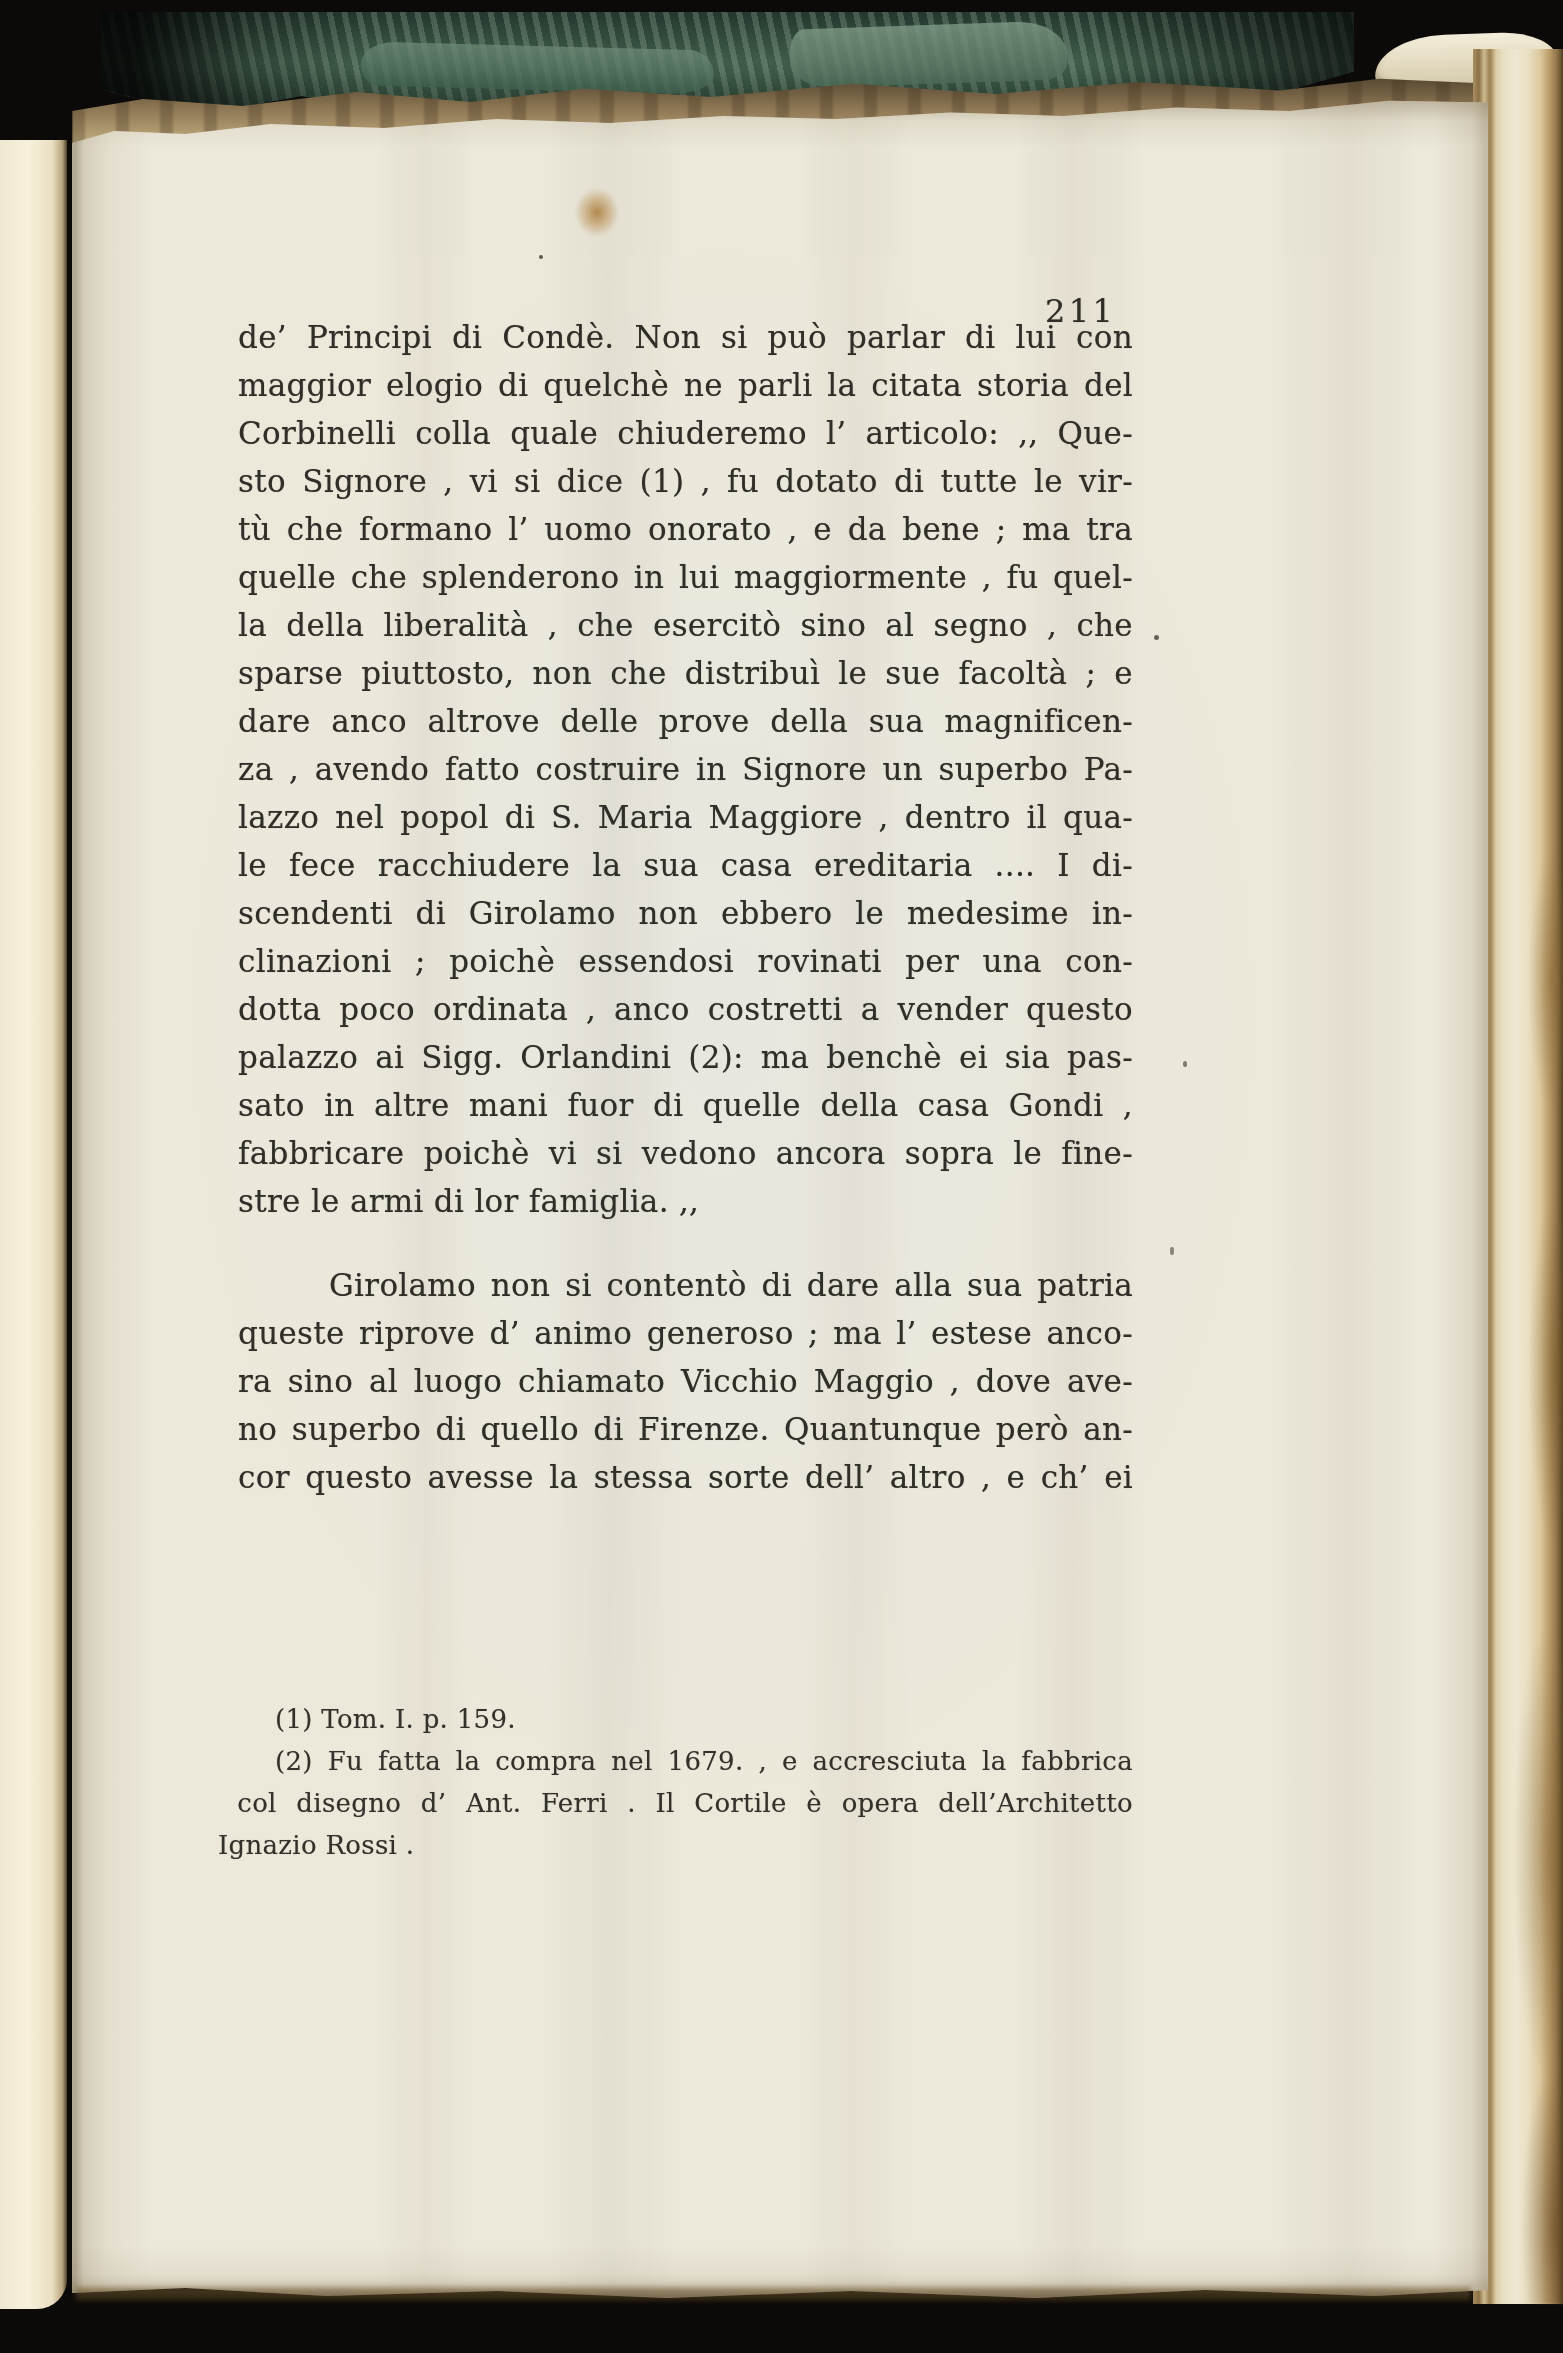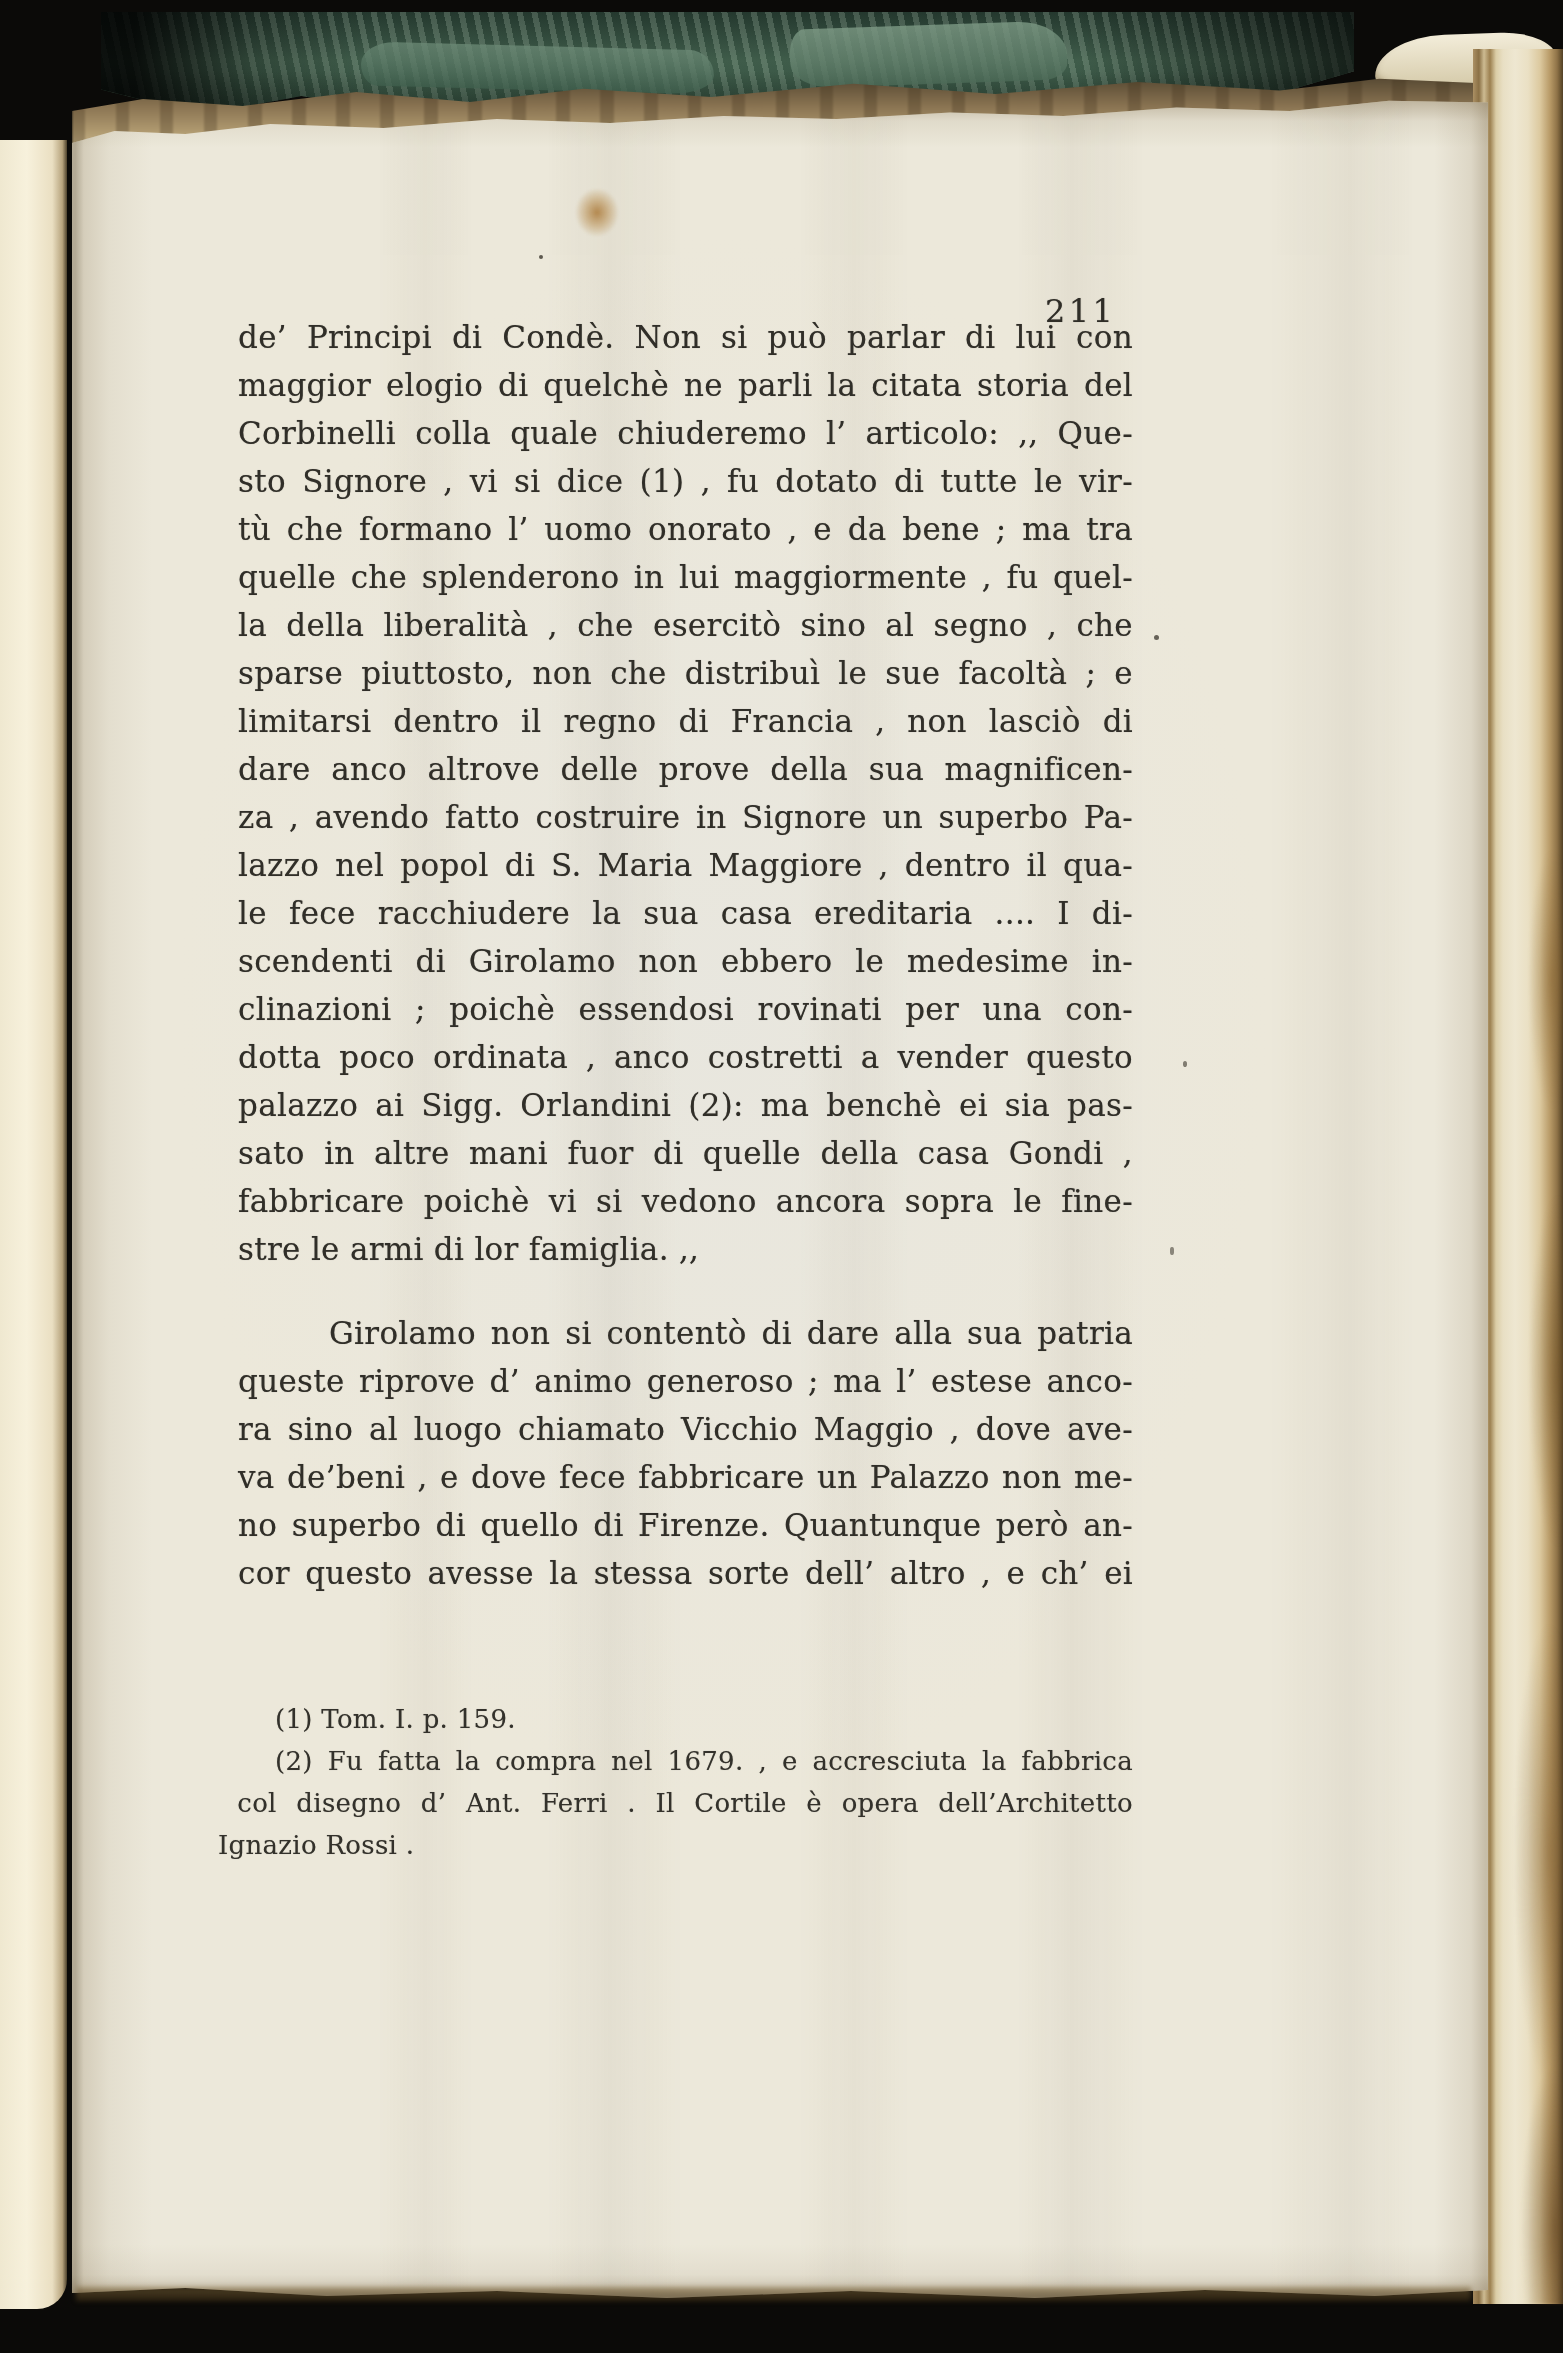--- a/index.html
+++ b/index.html
@@ -141,36 +141,34 @@
 
     <div class="body-text">
         <div class="bline">de’ Principi di Condè. Non si può parlar di lui con</div>
         <div class="bline">maggior elogio di quelchè ne parli la citata storia del</div>
         <div class="bline">Corbinelli colla quale chiuderemo l’ articolo: ,, Que-</div>
         <div class="bline">sto Signore , vi si dice (1) , fu dotato di tutte le vir-</div>
         <div class="bline">tù che formano l’ uomo onorato , e da bene ; ma tra</div>
         <div class="bline">quelle che splenderono in lui maggiormente , fu quel-</div>
         <div class="bline">la della liberalità , che esercitò sino al segno , che</div>
         <div class="bline">sparse piuttosto, non che distribuì le sue facoltà ; e</div>
-        <div class="bline">limitarsi dentro il regno di Francia , non lasciò di</div>
         <div class="bline">dare anco altrove delle prove della sua magnificen-</div>
         <div class="bline">za , avendo fatto costruire in Signore un superbo Pa-</div>
         <div class="bline">lazzo nel popol di S. Maria Maggiore , dentro il qua-</div>
         <div class="bline">le fece racchiudere la sua casa ereditaria .... I di-</div>
         <div class="bline">scendenti di Girolamo non ebbero le medesime in-</div>
         <div class="bline">clinazioni ; poichè essendosi rovinati per una con-</div>
         <div class="bline">dotta poco ordinata , anco costretti a vender questo</div>
         <div class="bline">palazzo ai Sigg. Orlandini (2): ma benchè ei sia pas-</div>
         <div class="bline">sato in altre mani fuor di quelle della casa Gondi ,</div>
         <div class="bline">fabbricare poichè vi si vedono ancora sopra le fine-</div>
         <div class="bline pend">stre le armi di lor famiglia. ,,</div>
         <div class="bline indent">Girolamo non si contentò di dare alla sua patria</div>
         <div class="bline">queste riprove d’ animo generoso ; ma l’ estese anco-</div>
         <div class="bline">ra sino al luogo chiamato Vicchio Maggio , dove ave-</div>
-        <div class="bline">va de’beni , e dove fece fabbricare un Palazzo non me-</div>
         <div class="bline">no superbo di quello di Firenze. Quantunque però an-</div>
         <div class="bline">cor questo avesse la stessa sorte dell’ altro , e ch’ ei</div>
       </div>
 
     <div class="footnotes">
         <div class="fline f-ind f-short">(1) Tom. I. p. 159.</div>
         <div class="fline f-ind">(2) Fu fatta la compra nel 1679. , e accresciuta la fabbrica</div>
         <div class="fline f-reg">col disegno d’ Ant. Ferri . Il Cortile è opera dell’Architetto</div>
         <div class="fline f-short">Ignazio Rossi .</div>
       </div>

